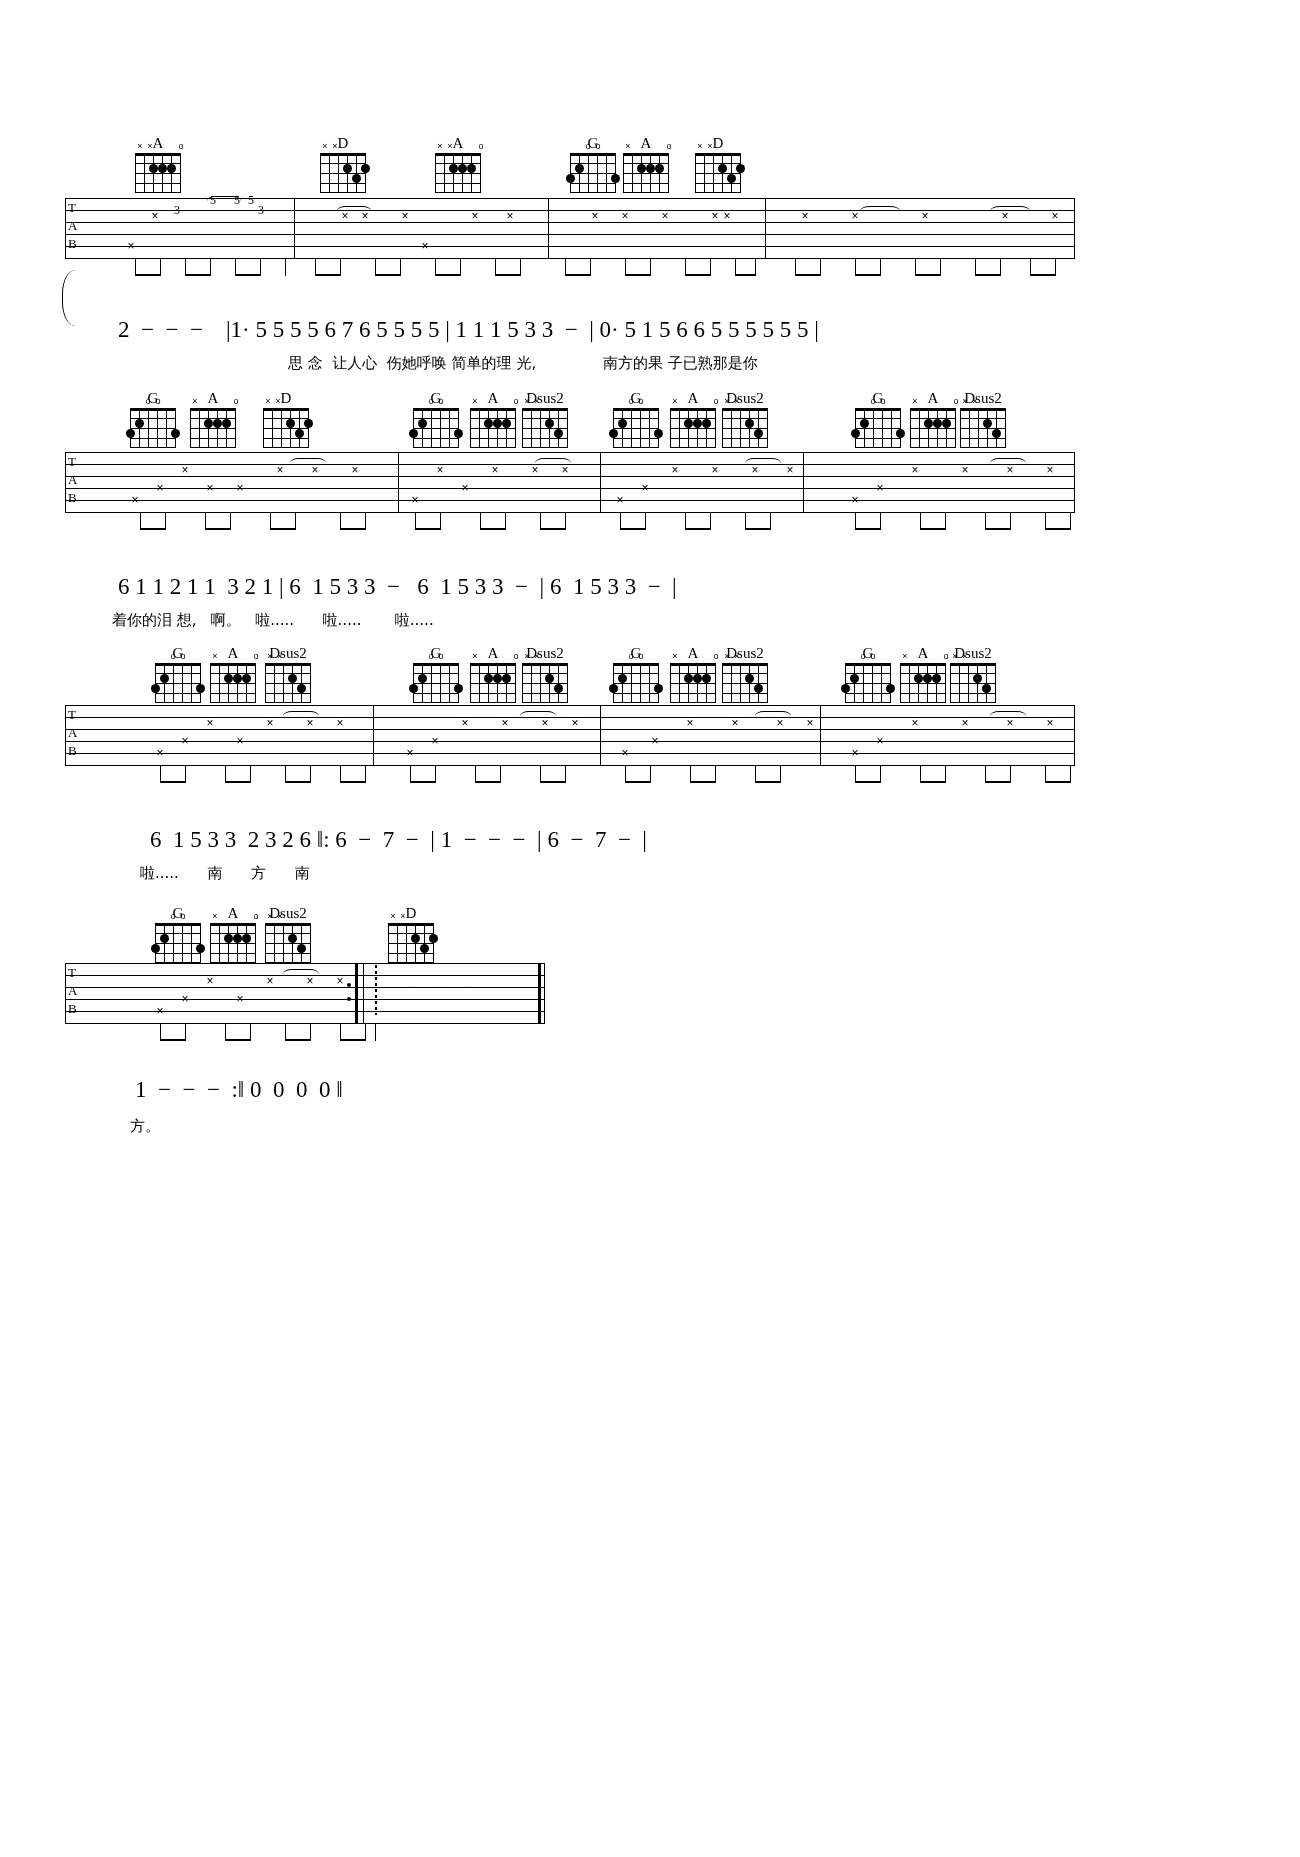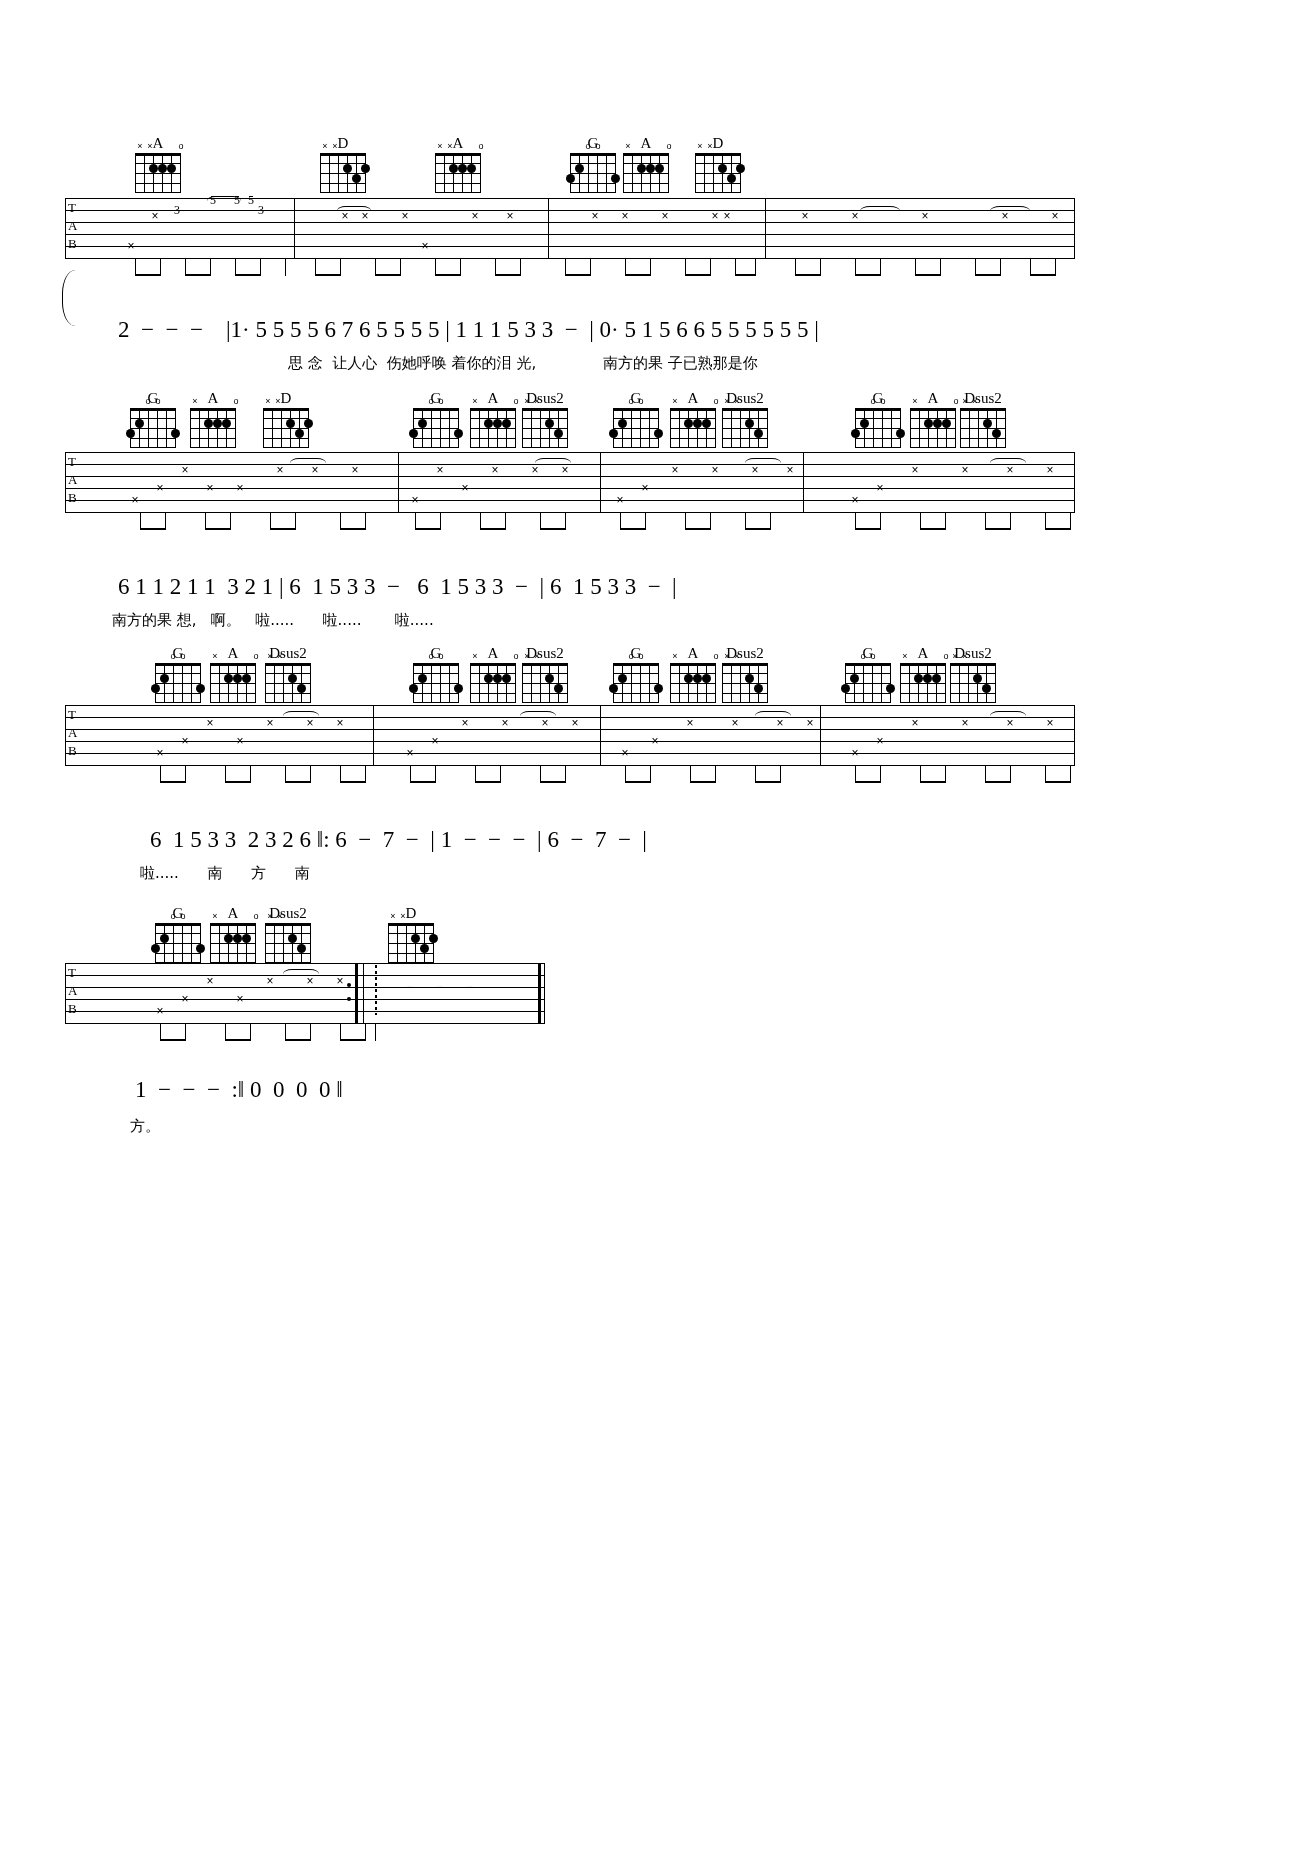--- a/index.html
+++ b/index.html
@@ -396,21 +396,21 @@
       <div class="beam" style="left:965px; top:76px; width:25px;"></div>
       <div class="slur" style="left:142px; top:-2px; width:34px;"></div>
       <div class="slur" style="left:272px; top:8px; width:34px;"></div>
       <div class="slur" style="left:795px; top:8px; width:40px;"></div>
       <div class="slur" style="left:925px; top:8px; width:40px;"></div>
     </div>
 
     <div class="brace" style="left:62px; top:270px; height:56px;"></div>
 
     <div class="jp" style="left:118px; top:318px;">2  −  −  −    |1· 5 5 5 5 6 7 6 5 5 5 5 | 1 1 1 5 3 3  −  | 0· 5 1 5 6 6 5 5 5 5 5 5 |</div>
-    <div class="lyric" style="left:288px; top:355px;">思 念  让人心  伤她呼唤 着你的泪 光,              南方的果 子已熟那是你</div>
+    <div class="lyric" style="left:288px; top:355px;">思 念  让人心  伤她呼唤 简单的理 光,              南方的果 子已熟那是你</div>
   </div>
 
   <div>
     <div class="chord" style="left:125px; top:390px;">
       <div class="cname">G</div>
       <div class="grid">
         <div class="mark" style="left:18px;">o</div>
         <div class="mark" style="left:28px;">o</div>
         <div class="nut"></div>
         <div class="vline" style="left:0px;"></div>
@@ -743,21 +743,21 @@
       <div class="beam" style="left:855px; top:76px; width:25px;"></div>
       <div class="stem" style="left:920px; top:60px; height:18px;"></div>
       <div class="stem" style="left:945px; top:60px; height:18px;"></div>
       <div class="beam" style="left:920px; top:76px; width:25px;"></div>
       <div class="stem" style="left:980px; top:60px; height:18px;"></div>
       <div class="stem" style="left:1005px;top:60px; height:18px;"></div>
       <div class="beam" style="left:980px; top:76px; width:25px;"></div>
     </div>
 
     <div class="jp" style="left:118px; top:575px;">6 1 1 2 1 1  3 2 1 | 6  1 5 3 3  −   6  1 5 3 3  −  | 6  1 5 3 3  −  |</div>
-    <div class="lyric" style="left:112px; top:612px;">南方的果 想,   啊。   啦.....      啦.....       啦.....</div>
+    <div class="lyric" style="left:112px; top:612px;">着你的泪 想,   啊。   啦.....      啦.....       啦.....</div>
   </div>
 
   <div>
     <div class="chord" style="left:150px; top:645px;">
       <div class="cname">G</div>
       <div class="grid">
         <div class="mark" style="left:18px;">o</div>
           <div class="mark" style="left:28px;">o</div>
         <div class="nut"></div>
         <div class="vline" style="left:0px;"></div>

